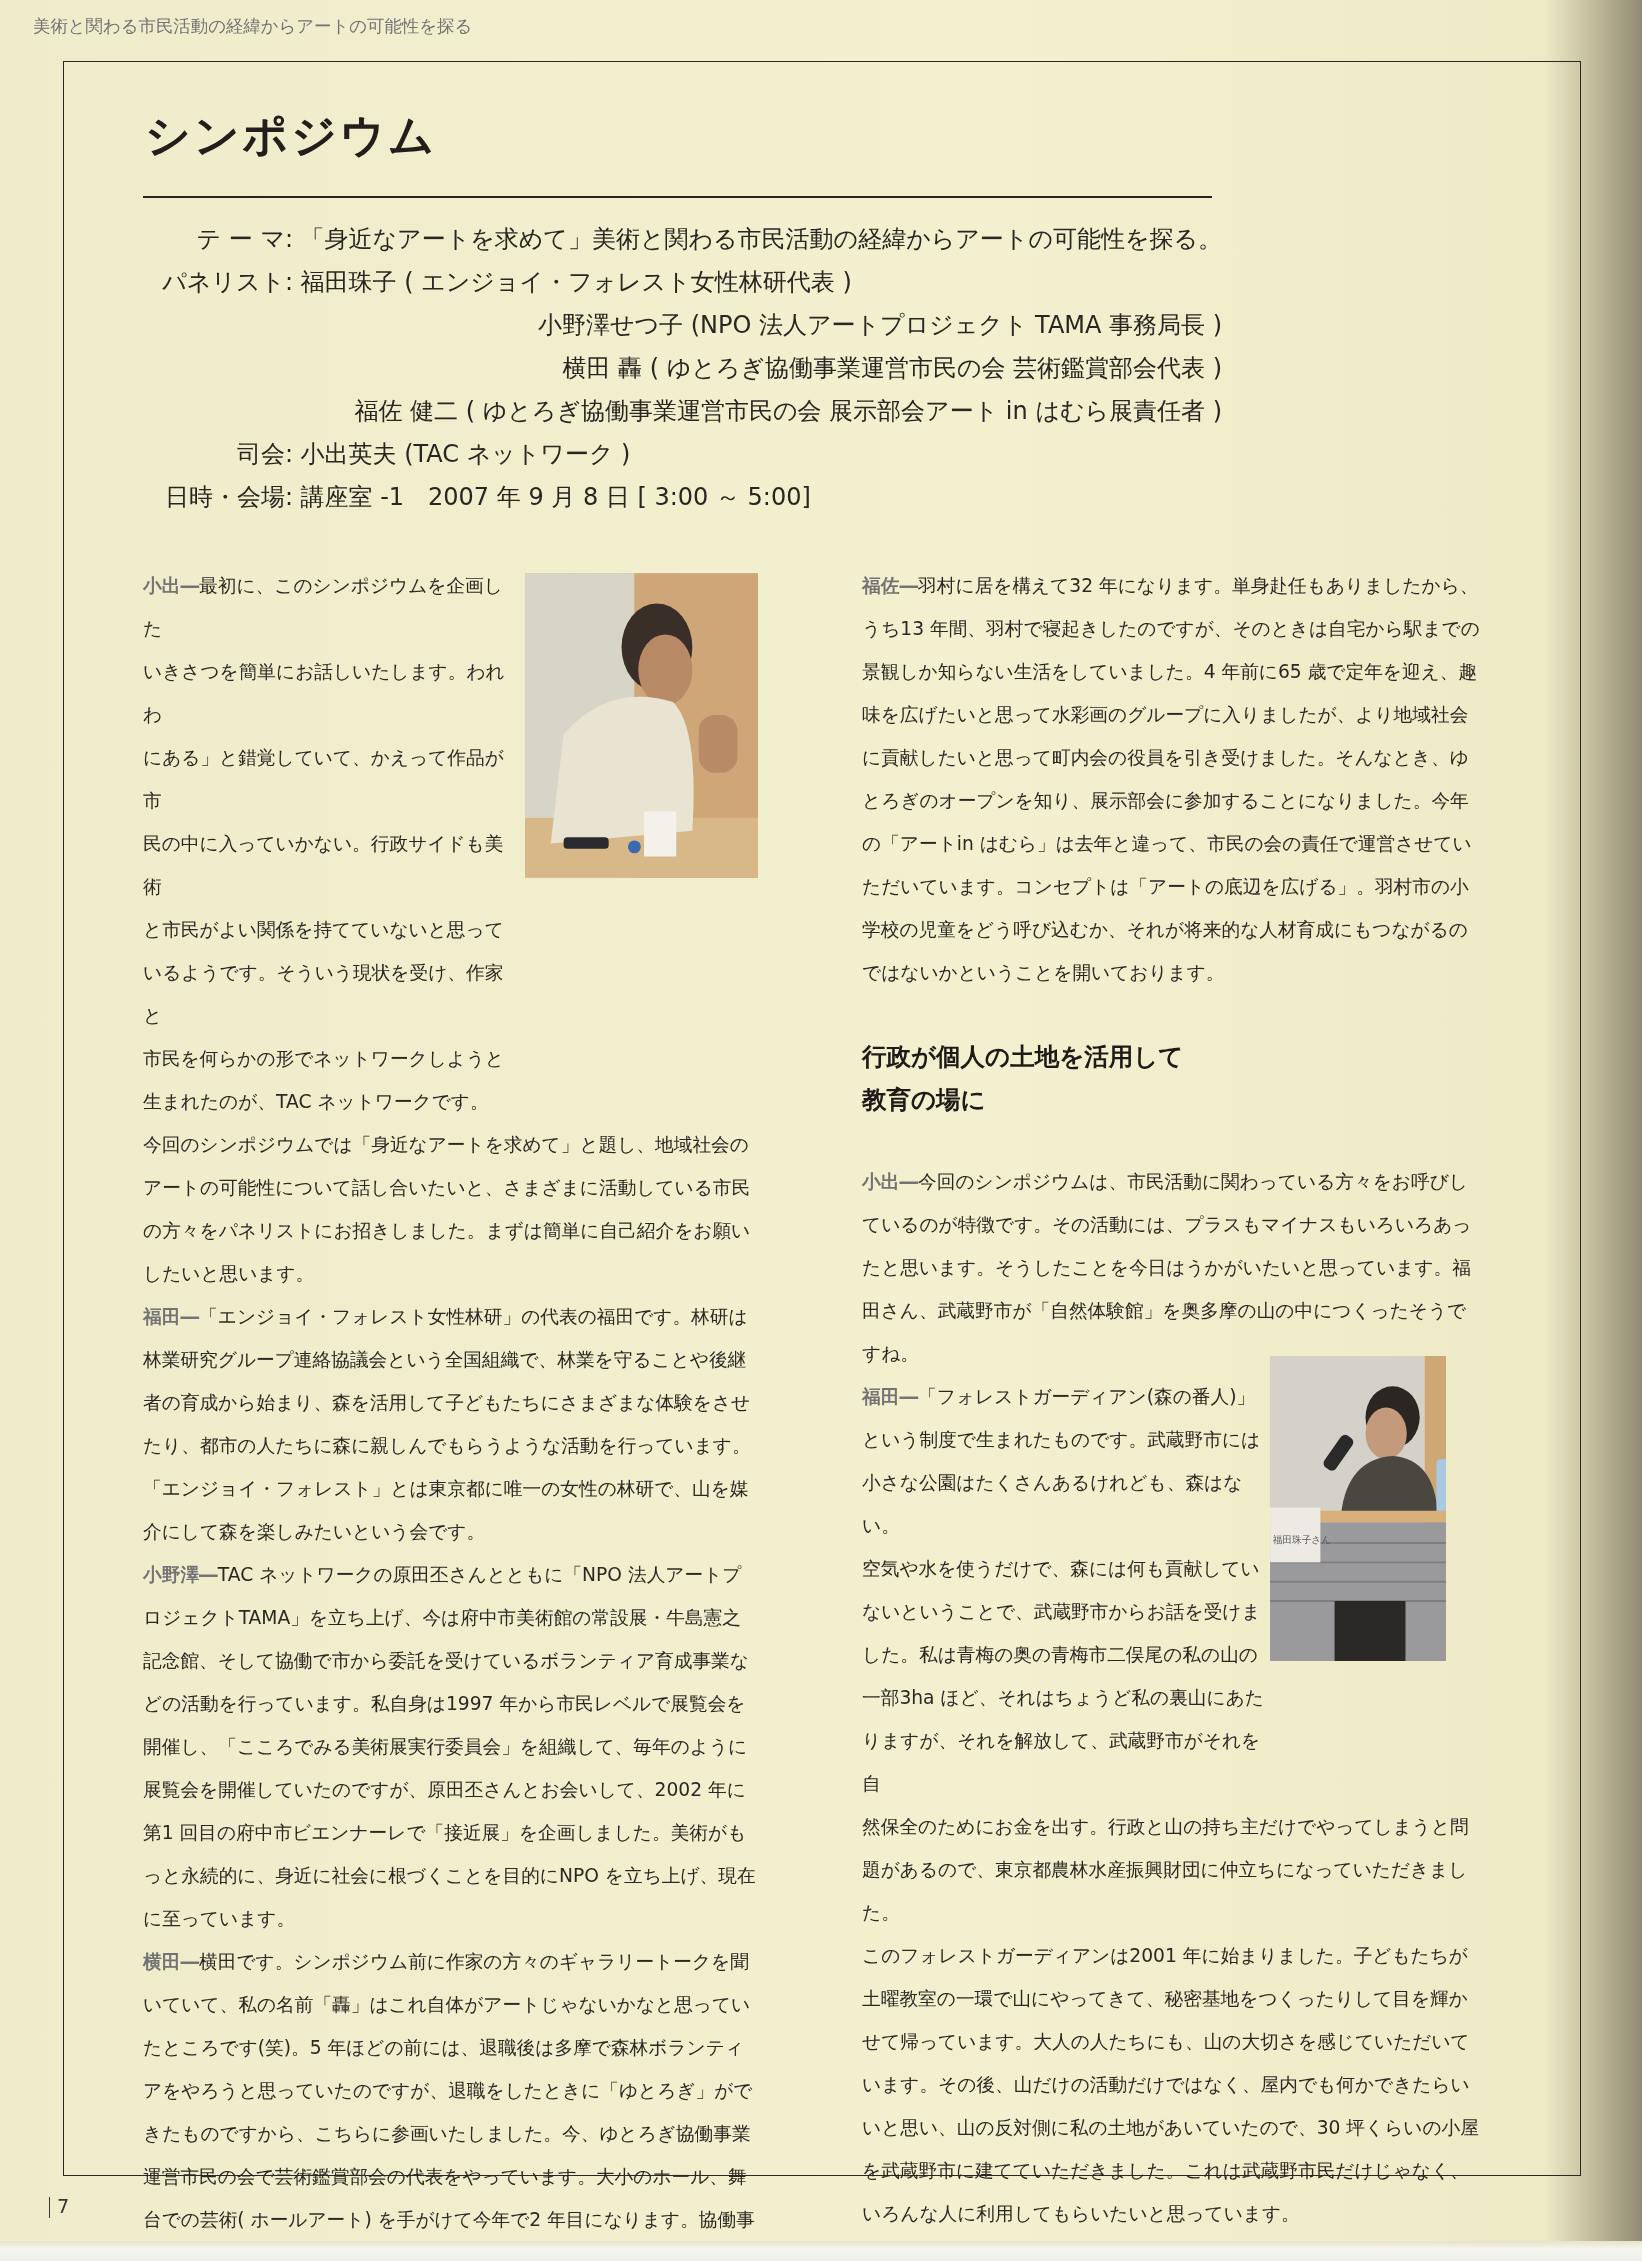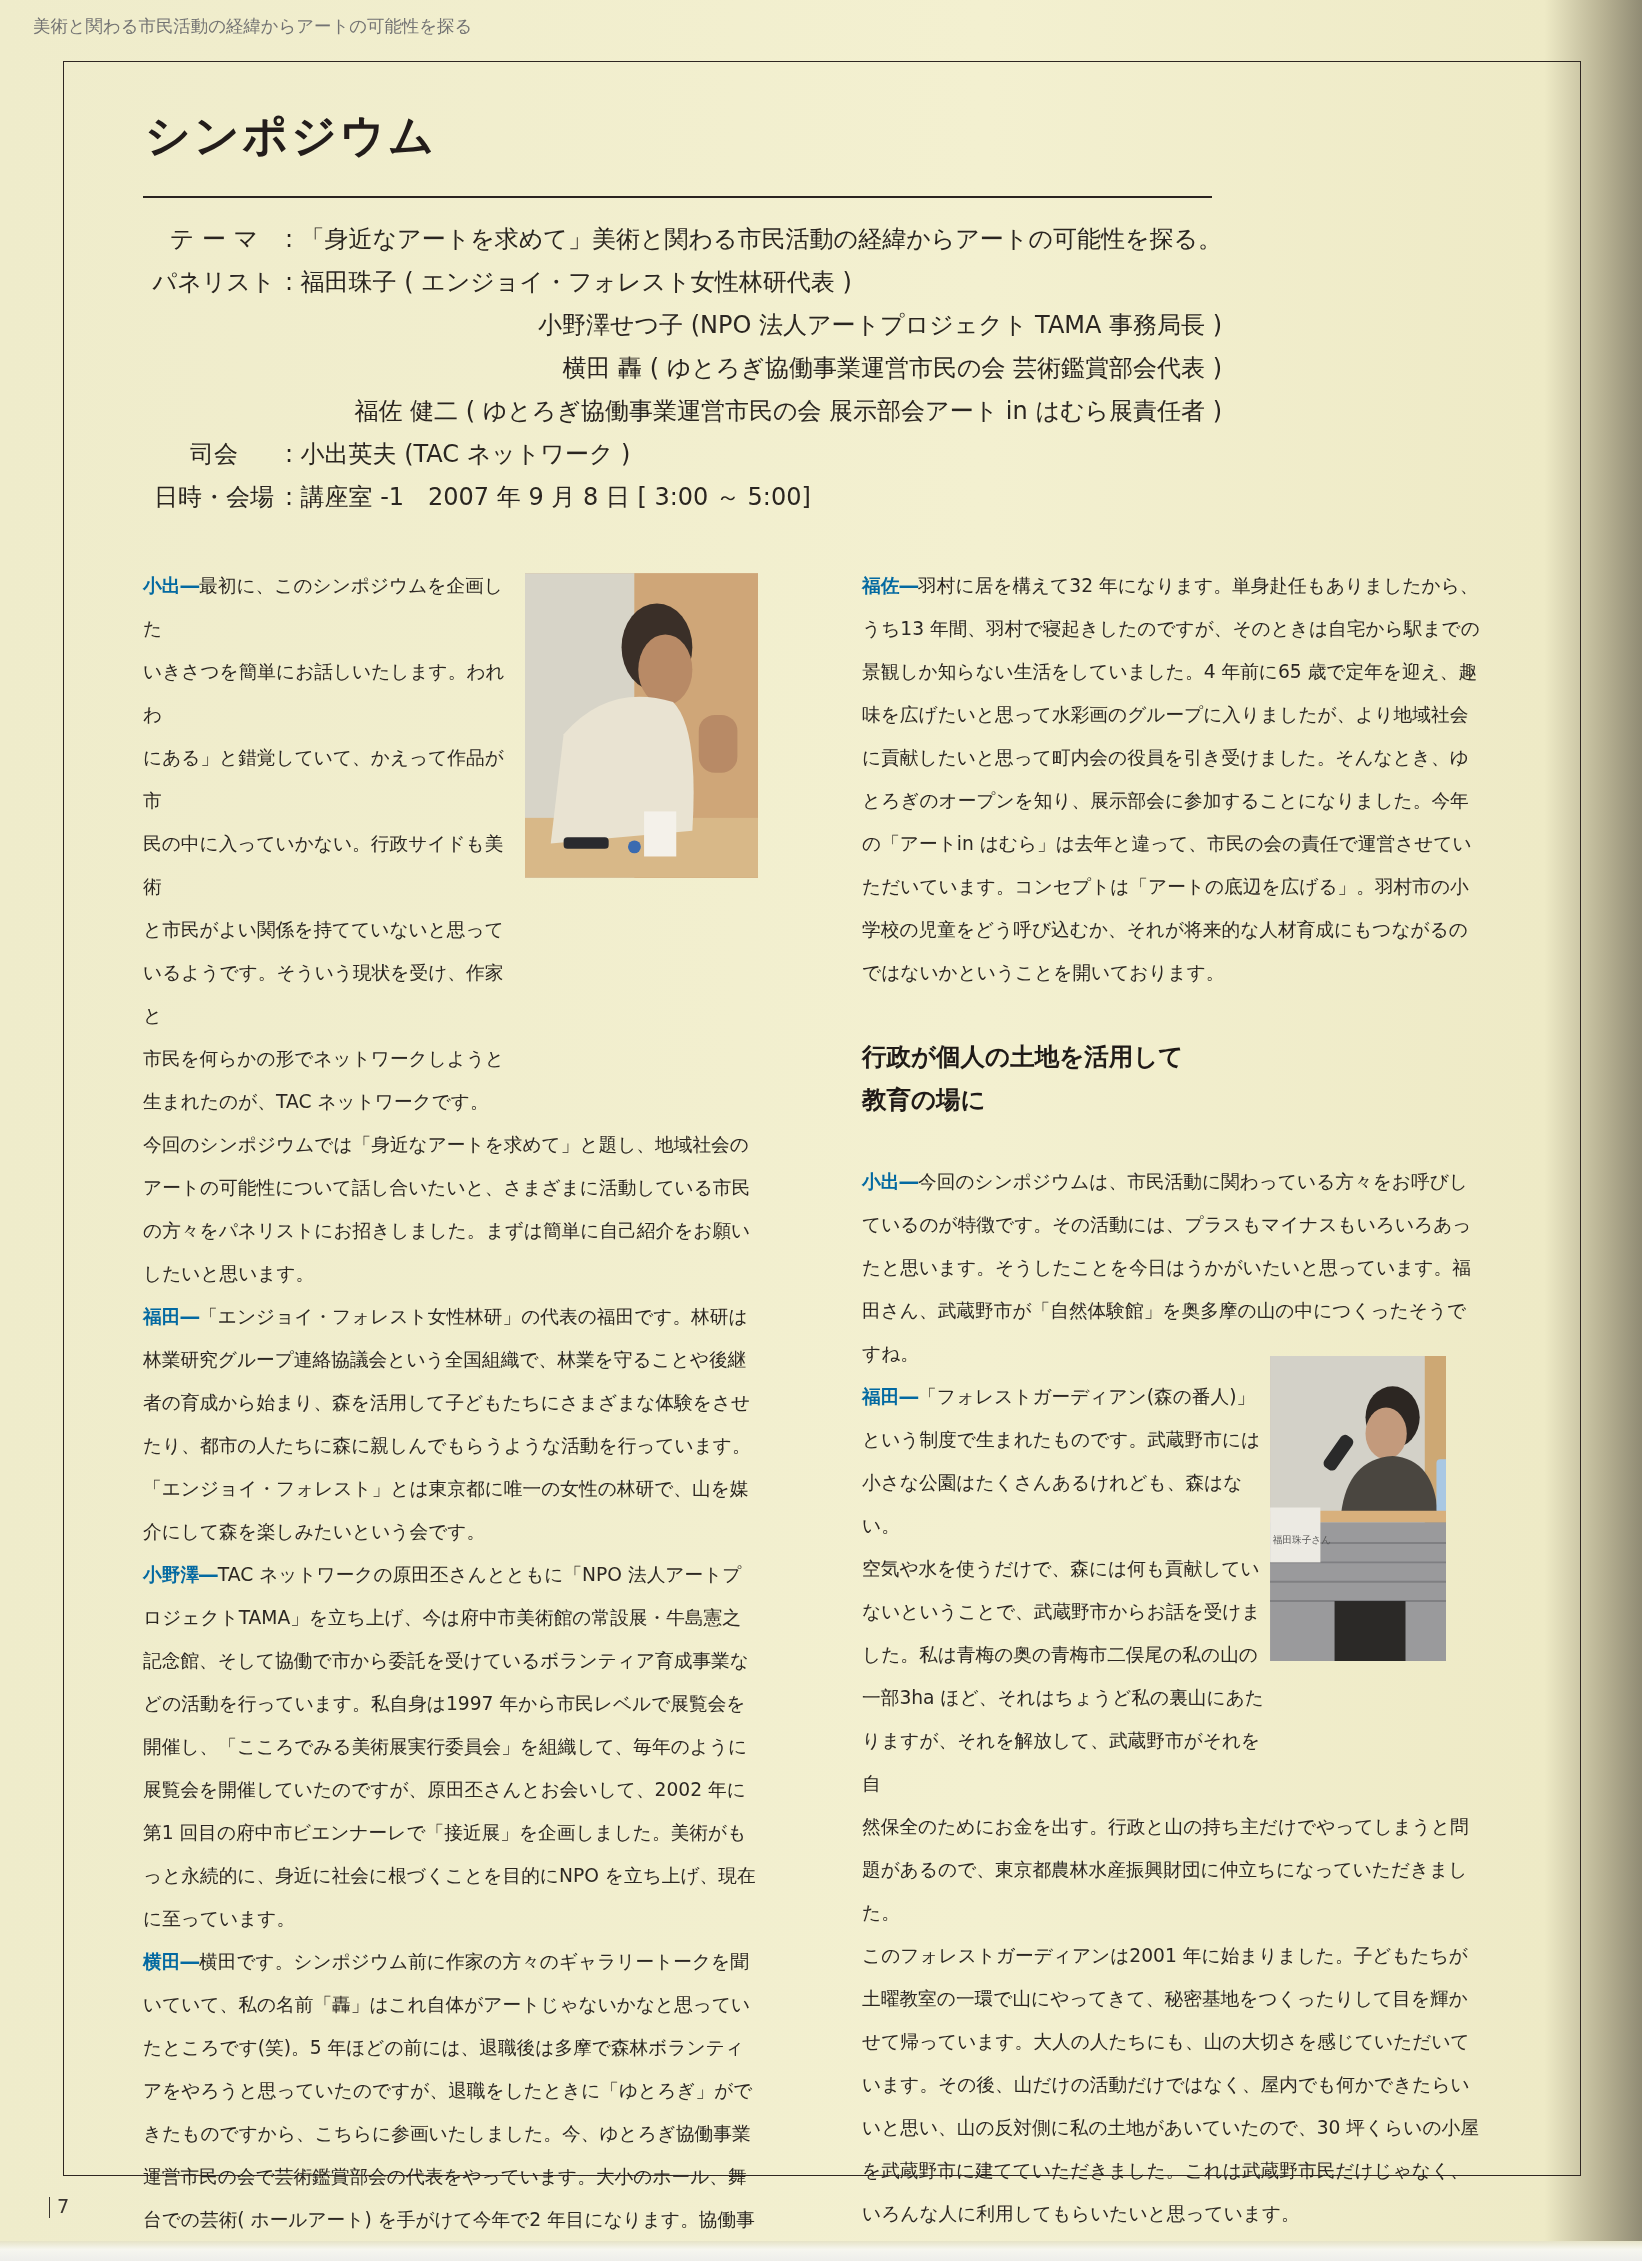--- a/index.html
+++ b/index.html
@@ -32,31 +32,31 @@
   }
   .title-rule {
     position: absolute; left: 143px; top: 196px; width: 1069px; height: 1.9px;
     background: #2a2320;
   }
   .info {
     position: absolute; left: 143px; top: 218px;
     font-size: 24px; line-height: 43px; color: #2a2520;
   }
   .info-row { display: flex; white-space: nowrap; }
-  .info-label { width: 142px; display: flex; justify-content: center; }
+  .info-label { width: 142px; display: flex; justify-content: flex-end; }
   .info-colon { width: 15.5px; }
   .info-indent { padding-left: 157px; justify-content: flex-end; }
 
   .col {
     position: absolute; font-size: 18.7px; line-height: 43px; color: #2c2722;
   }
   .col p { margin: 0; }
   .col-left { left: 143px; top: 564px; width: 616px; }
   .col-right { left: 862px; top: 564px; width: 620px; }
-  .speaker { font-weight: bold; color: #0369a1; }
+  .speaker { font-weight: bold; color: #737373; }
   .wrap-narrow { width: 370px; }
   .wrap-narrow-r { width: 403px; }
 
   .section-heading {
     font-size: 24.5px; font-weight: bold; line-height: 43px; color: #1f1a17;
     margin: 41px 0 39px 0 !important;
   }
 
   .photo {
     position: absolute; overflow: hidden;

